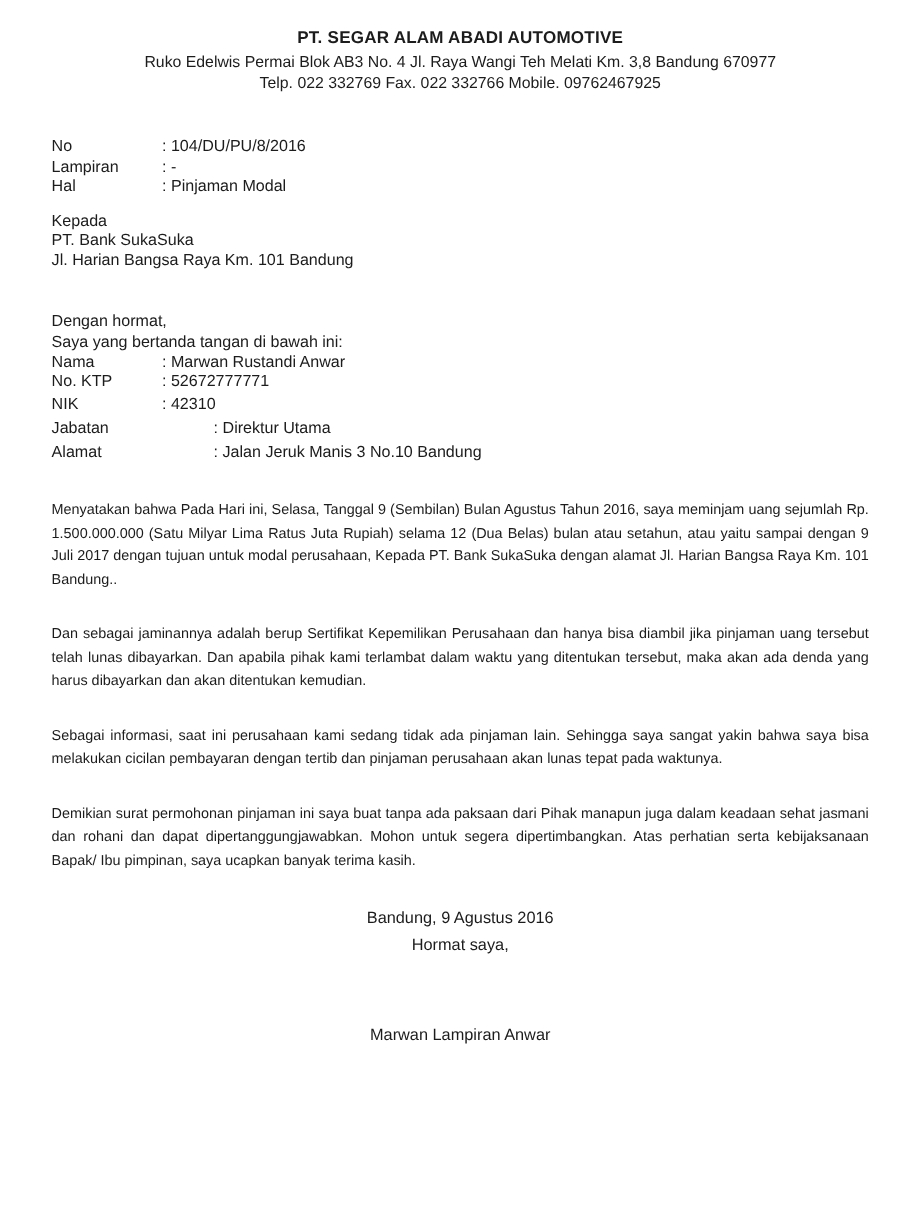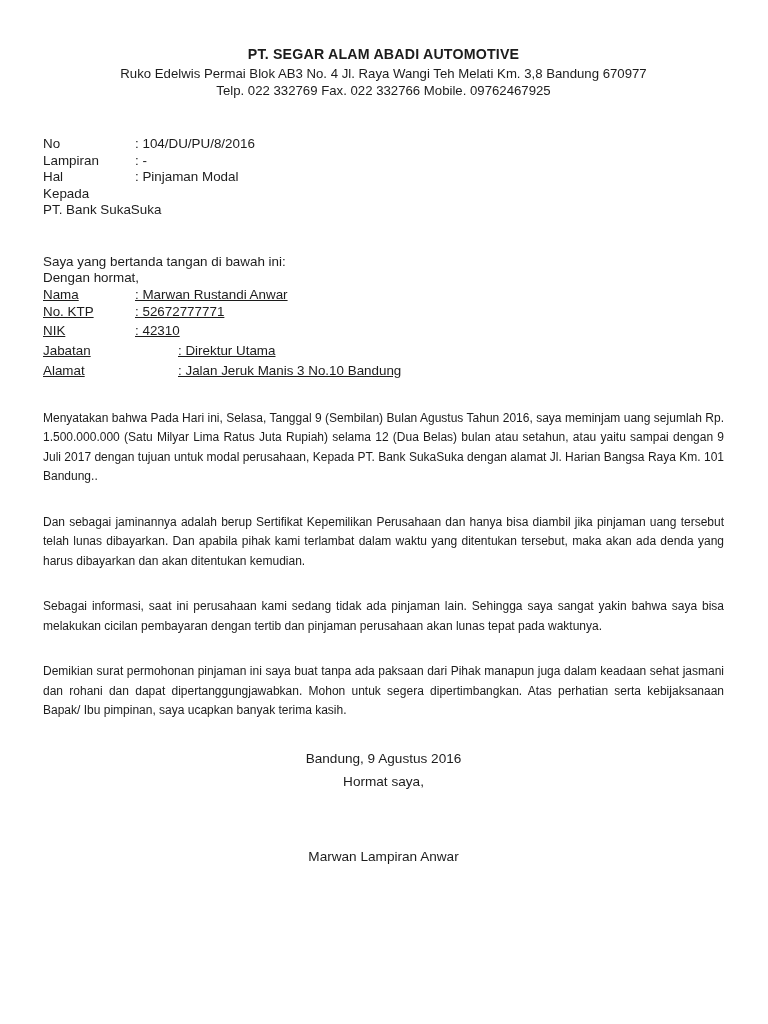--- a/index.html
+++ b/index.html
@@ -8,41 +8,41 @@
     width: 768px;
     height: 1024px;
     overflow: hidden;
     font-family: "Liberation Sans", "DejaVu Sans", sans-serif;
     color: #1c1c1c;
   }
   .page {
     width: 768px;
     height: 1024px;
     background: #ffffff;
-    padding: 46px 44px 0 43px;
+    padding: 24px 44px 0 43px;
   }
   
   .letterhead { text-align: center; line-height: 17px; font-size: 13.2px; }
   .letterhead .company {
     font-size: 14.2px;
     font-weight: bold;
     letter-spacing: 0.2px;
     margin-bottom: 2px;
   }
   
   .meta { margin-top: 37px; font-size: 13.4px; line-height: 16.5px; }
   .row { display: flex; }
   .row .lbl { width: 92px; flex: 0 0 92px; }
   .row.wide .lbl { width: 135px; flex: 0 0 135px; }
   
-  .recipient { margin-top: 0; font-size: 13.4px; line-height: 16.5px; }
+  .recipient { margin-top: 12px; font-size: 13.4px; line-height: 16.5px; }
   
   .opening { margin-top: 35px; font-size: 13.4px; line-height: 16.8px; }
   .identity { font-size: 13.4px; }
-  .identity .row { line-height: 16.8px; text-decoration: underline; }
+  .identity .row { line-height: 16.8px; }
   .identity .row.tall { line-height: 20px; align-items: flex-end; }
   
   .para {
     margin-top: 26px;
     font-size: 12px;
     line-height: 19.5px;
     text-align: justify;
   }
   .para:first-of-type { margin-top: 28px; }
   
@@ -71,25 +71,26 @@
     </div>
     <div class="row">
       <span class="lbl">Hal</span>
       <span>: Pinjaman Modal</span>
     </div>
   </section>
 
   <section class="recipient">
     <div>Kepada</div>
     <div>PT. Bank SukaSuka</div>
+    <div>Jl. Harian Bangsa Raya Km. 101 Bandung</div>
   </section>
 
   <section class="opening">
+    <div>Dengan hormat,</div>
     <div>Saya yang bertanda tangan di bawah ini:</div>
-    <div>Dengan hormat,</div>
     <div class="identity">
       <div class="row">
         <span class="lbl">Nama</span>
         <span>: Marwan Rustandi Anwar</span>
       </div>
       <div class="row">
         <span class="lbl">No. KTP</span>
         <span>: 52672777771</span>
       </div>
       <div class="row tall">

